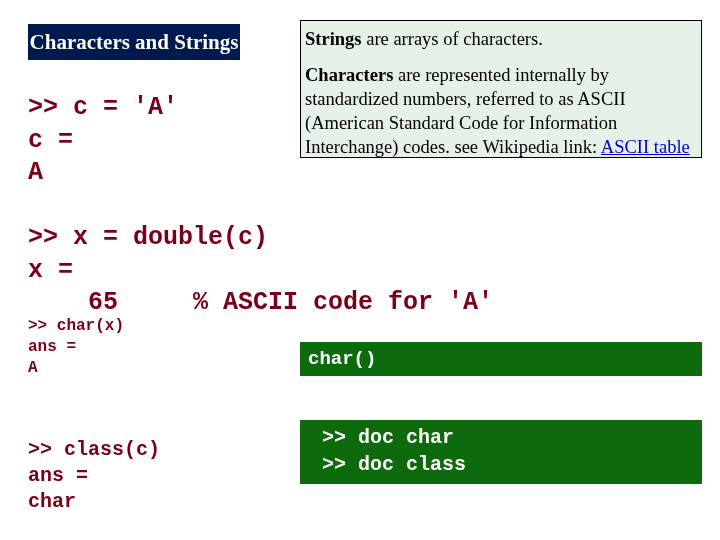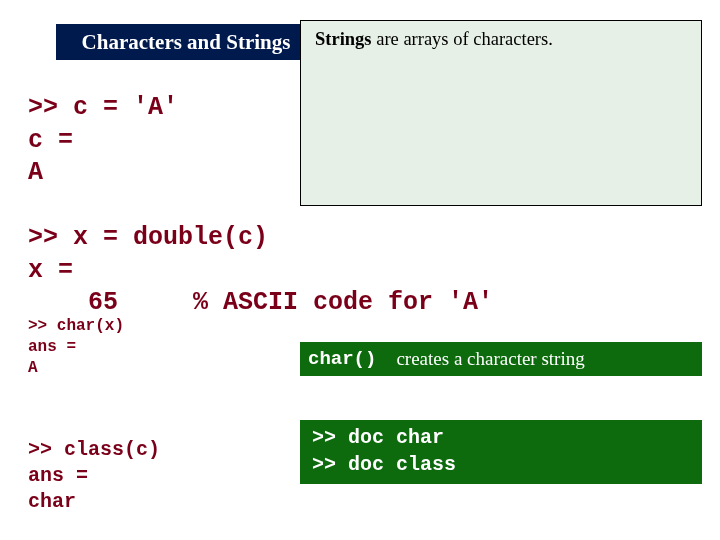--- a/index.html
+++ b/index.html
@@ -10,40 +10,39 @@
     height: 540px;
     background: #fff;
     font-family: Georgia, 'Times New Roman', serif;
     position: relative;
     overflow: hidden;
   }
   .title-box {
     position: absolute;
     left: 28px;
     top: 24px;
-    width: 260px;
+    width: 212px;
     height: 36px;
     background: #001a4d;
     color: #fff;
     font-size: 21px;
     font-weight: bold;
     display: flex;
     align-items: center;
     justify-content: center;
-    margin-left: 28px;
   }
   .info-box {
     position: absolute;
     left: 300px;
     top: 20px;
     width: 402px;
-    height: 186px;
+    height: 138px;
     background: #e6f0e6;
     border: 1px solid #000;
-    padding: 6px 14px;
+    padding: 6px 4px;
     font-size: 18.5px;
     line-height: 1.3;
     color: #000;
   }
   .info-box p { margin: 0 0 12px 0; }
   .info-box p:last-child { margin-bottom: 0; }
   .info-box a { color: #0000cc; text-decoration: underline; }
   .code-area {
     position: absolute;
     left: 28px;
@@ -87,46 +86,49 @@
     background: #0d6b0d;
     color: #fff;
     font-size: 19px;
     padding: 4px 8px;
     display: flex;
     align-items: center;
   }
   .green-box-1 .mono {
     font-family: 'Courier New', monospace;
     font-weight: bold;
-    margin-right: 20px;
+    margin-right: 6px;
   }
   .green-box-2 {
     position: absolute;
     left: 300px;
     top: 420px;
     width: 402px;
     height: 64px;
     background: #0d6b0d;
     color: #fff;
     font-family: 'Courier New', monospace;
     font-size: 20px;
     font-weight: bold;
-    padding: 4px 12px;
+    padding: 4px 22px;
     line-height: 1.35;
     white-space: pre;
   }
 </style>
 </head>
 <body>
 
 <div class="title-box">Characters and Strings</div>
 
 <div class="info-box">
   <p>
     <strong>Strings</strong><span> are arrays of characters.</span>
+  </p>
+  <p>
+    <strong>Characters</strong><span> are represented internally by standardized numbers, referred to as ASCII (American Standard Code for Information Interchange) codes. see Wikipedia link: </span><a href="#">ASCII table</a>
   </p>
 </div>
 
 <div class="code-area">&gt;&gt; c = 'A'
 c =
 A
 
 &gt;&gt; x = double(c)
 x =
     65     % ASCII code for 'A'</div>
@@ -134,17 +136,16 @@
 <div class="code-block-2">&gt;&gt; char(x)
 ans =
 A</div>
 
 <div class="code-block-3">&gt;&gt; class(c)
 ans =
 char</div>
 
 <div class="green-box-1">
   <span class="mono">char()</span>
-    <span> creates a character string</span>
 </div>
 
 <div class="green-box-2">&gt;&gt; doc char
 &gt;&gt; doc class</div>
 
 </body></html>

